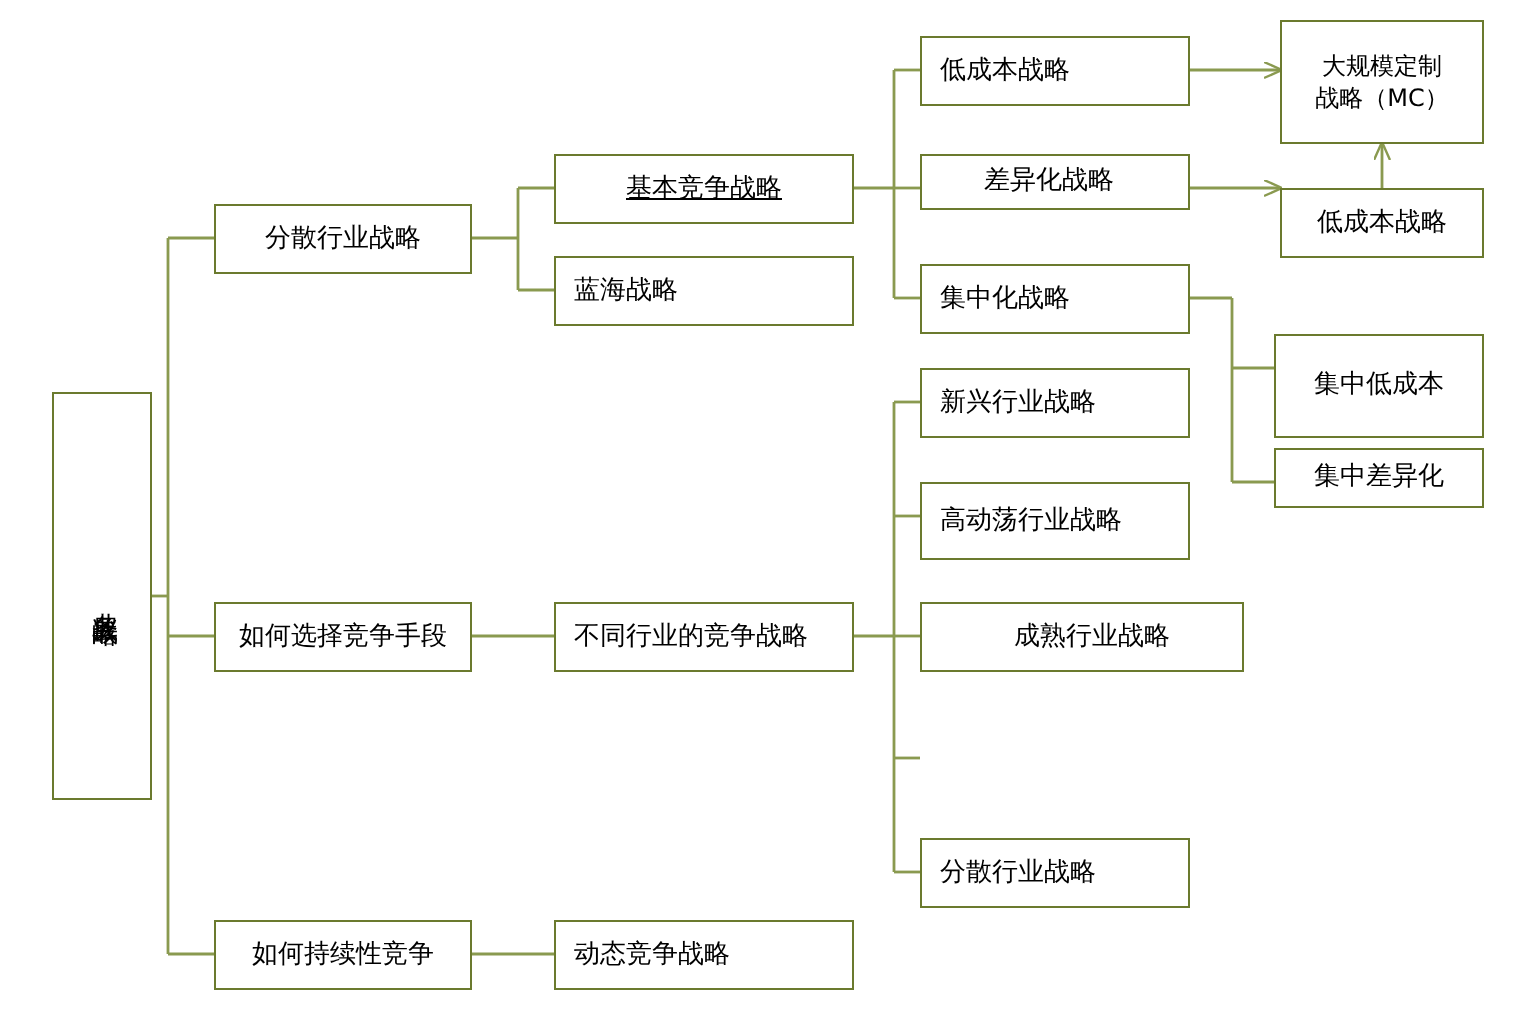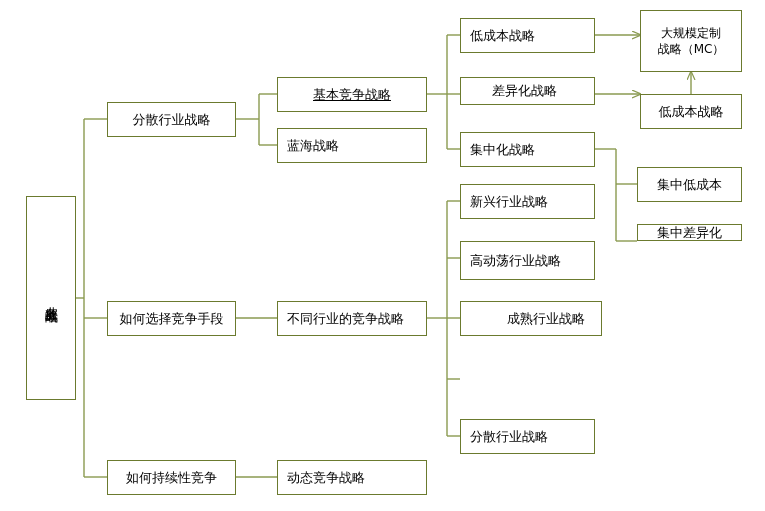--- a/index.html
+++ b/index.html
@@ -161,39 +161,39 @@
   </div>
 
   <div class="node left" style="left:460px; top:184px; width:135px; height:35px;">
     <span class="node-label">新兴行业战略</span>
   </div>
 
   <div class="node left" style="left:460px; top:241px; width:135px; height:39px;">
     <span class="node-label">高动荡行业战略</span>
   </div>
 
-  <div class="node left" style="left:460px; top:301px; width:142px; height:35px;padding-left:46px;">
+  <div class="node left" style="left:460px; top:301px; width:162px; height:35px;padding-left:46px;">
     <span class="node-label">成熟行业战略</span>
   </div>
 
 
   <div class="node left" style="left:460px; top:419px; width:135px; height:35px;">
     <span class="node-label">分散行业战略</span>
   </div>
 
   <div class="node center" style="left:640px; top:10px; width:102px; height:62px;">
     <span class="node-label mc-small">大规模定制
 战略（MC）</span>
   </div>
 
   <div class="node center" style="left:640px; top:94px; width:102px; height:35px;">
     <span class="node-label">低成本战略</span>
   </div>
 
-  <div class="node center" style="left:637px; top:167px; width:105px; height:35px;">
+  <div class="node center" style="left:637px; top:167px; width:105px; height:52px;">
     <span class="node-label">集中低成本</span>
   </div>
 
-  <div class="node center" style="left:637px; top:224px; width:105px; height:17px;">
+  <div class="node center" style="left:637px; top:224px; width:105px; height:30px;">
     <span class="node-label">集中差异化</span>
   </div>
 
 </div>
 
 </body></html>

